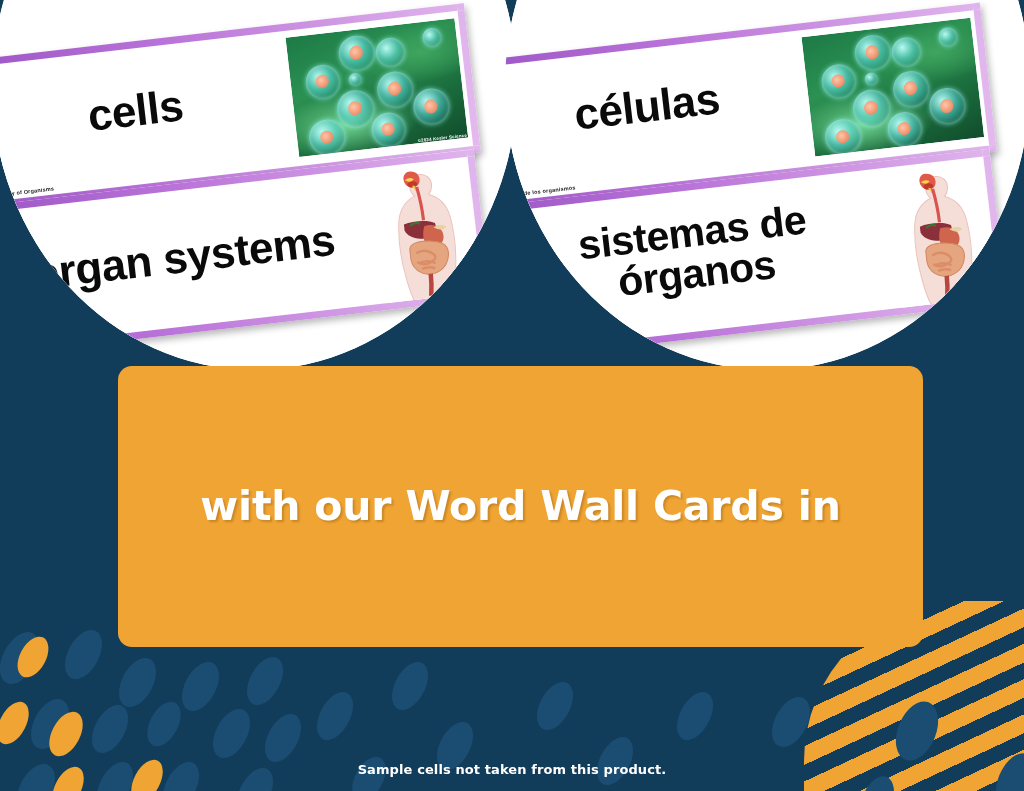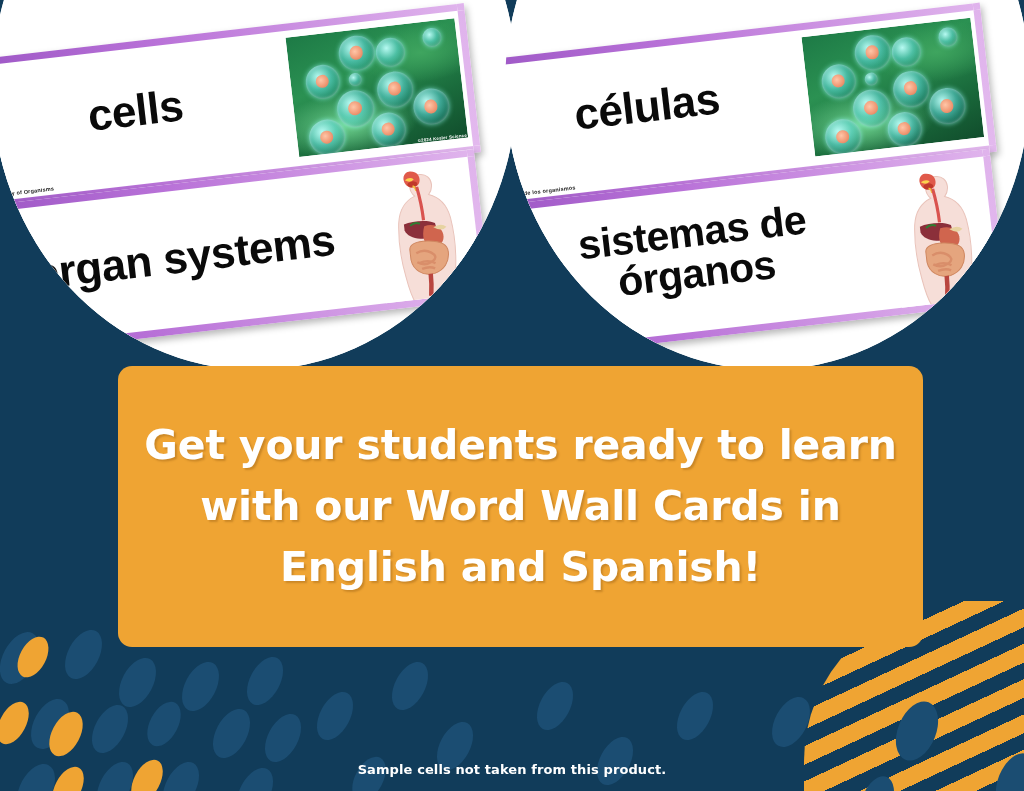--- a/index.html
+++ b/index.html
@@ -325,19 +325,17 @@
       </div>
       <div class="card-label" style="left:10px; right:100px; top:22px; font-size:41px;">sistemas de órganos</div>
       <div class="card-footer"></div>
     </div>
 
   </div>
 </div>
 
 <div id="callout">
   <div id="callout-text">
-    <div>Get your students ready to learn</div>
     <div>with our Word Wall Cards in</div>
-    <div>English and Spanish!</div>
   </div>
 </div>
 
 <div id="footnote">Sample cells not taken from this product.</div>
 
 </body></html>

